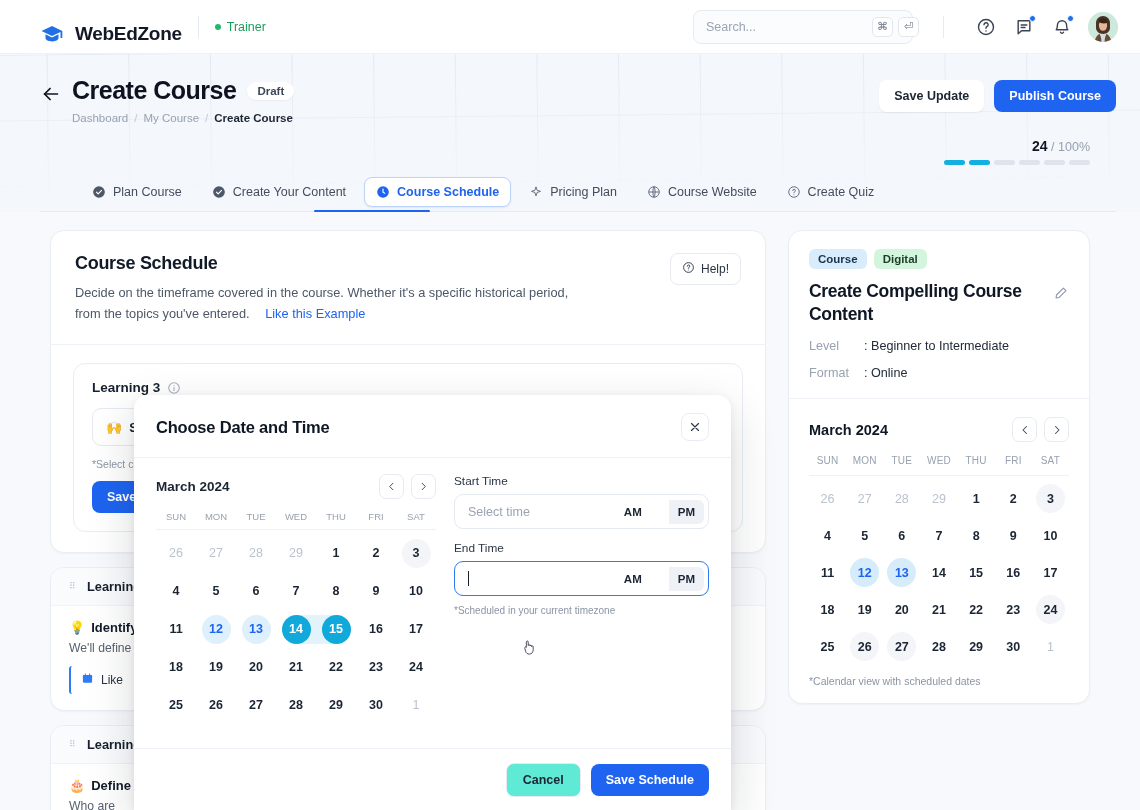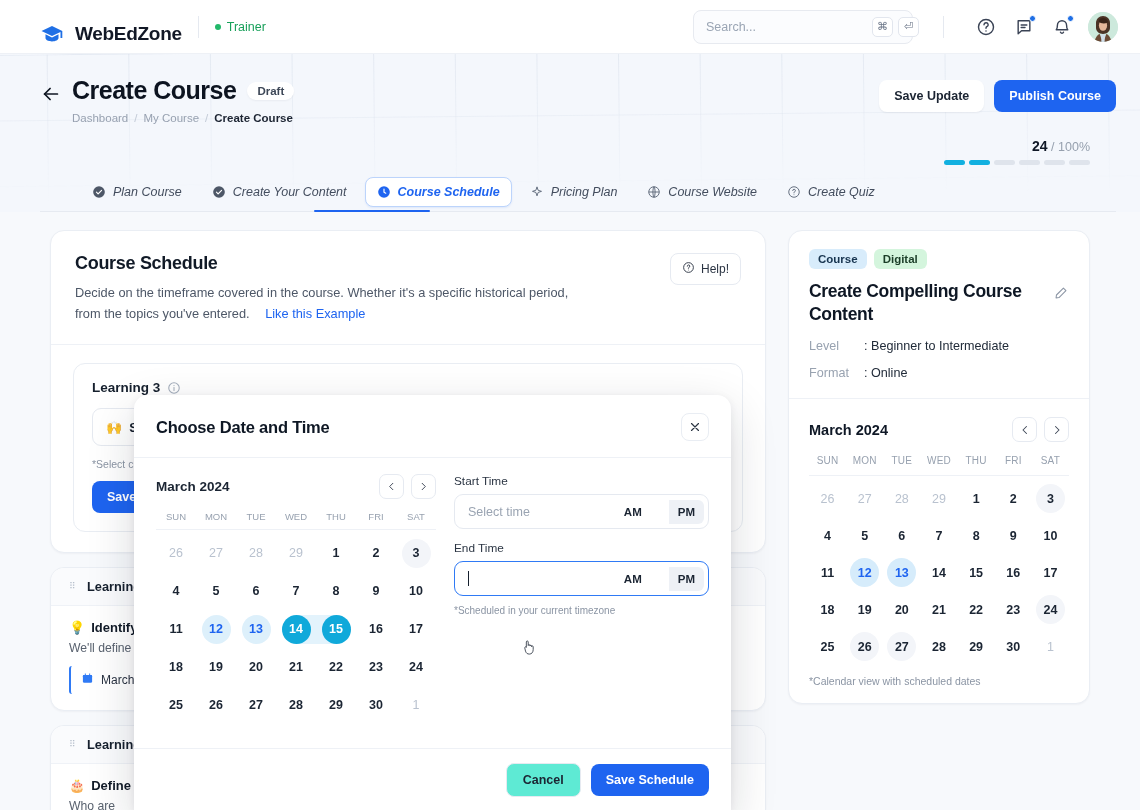--- a/index.html
+++ b/index.html
@@ -93,21 +93,21 @@
   .seg.on { background: #12b0e0; }
 
   
   .tabs {
     position: relative; display: flex; align-items: center; gap: 6px;
     padding: 0 40px; background: transparent; height: 41px; margin-top: 6px;
   }
   .tab {
     display: flex; align-items: flex-end; gap: 7px; padding: 7px 11px;
     font-size: 12.5px; color: #434d5e; cursor: pointer; border-radius: 8px;
-    border: 1px solid transparent; background: transparent; white-space: nowrap; font-style: italic;
+    border: 1px solid transparent; background: transparent; white-space: nowrap;
   }
   .tab .t-ico { width: 14px; height: 14px; display: flex; align-items: center; justify-content: center; color: #5c6779; }
   .tab.done .t-ico { color: #4d5767; }
   .tab.active {
     background: #fff; border-color: #bcd4fb; color: #1e64f0; font-weight: 600;
     box-shadow: 0 1px 2px rgba(30,100,240,.10);
   }
   .tab.active .t-ico { color: #1e64f0; }
   .tabs-underline { position: absolute; left: 0; right: 0; bottom: 0; height: 1px; background: #e6eaf1; }
   .tab-active-bar { position: absolute; bottom: 0; left: 274px; width: 116px; height: 2.5px; background: #1e64f0; border-radius: 2px; }
@@ -503,21 +503,21 @@
           </div>
           <div class="lcard-p">We'll define</div>
           <div class="time-chip">
             <span>
               <svg viewBox="0 0 24 24" width="13" height="13" fill="#2f7af5">
                   <rect x="3.5" y="5.4" width="17" height="14.6" rx="2.4"></rect>
                   <rect x="3.5" y="5.4" width="17" height="4" rx="1.6" fill="#2f7af5"></rect>
                   <path d="M8 3.5v3.2M16 3.5v3.2" stroke="#2f7af5" stroke-width="1.8" stroke-linecap="round"></path>
                 </svg>
             </span>
-            <span>March</span>
+            <span>Like</span>
           </div>
         </div>
       </div>
 
       <div class="card lcard">
         <div class="lcard-head">
           <span class="grip">⠿</span>
           <span class="lcard-title">Learning 2</span>
         </div>
         <div class="lcard-body">

